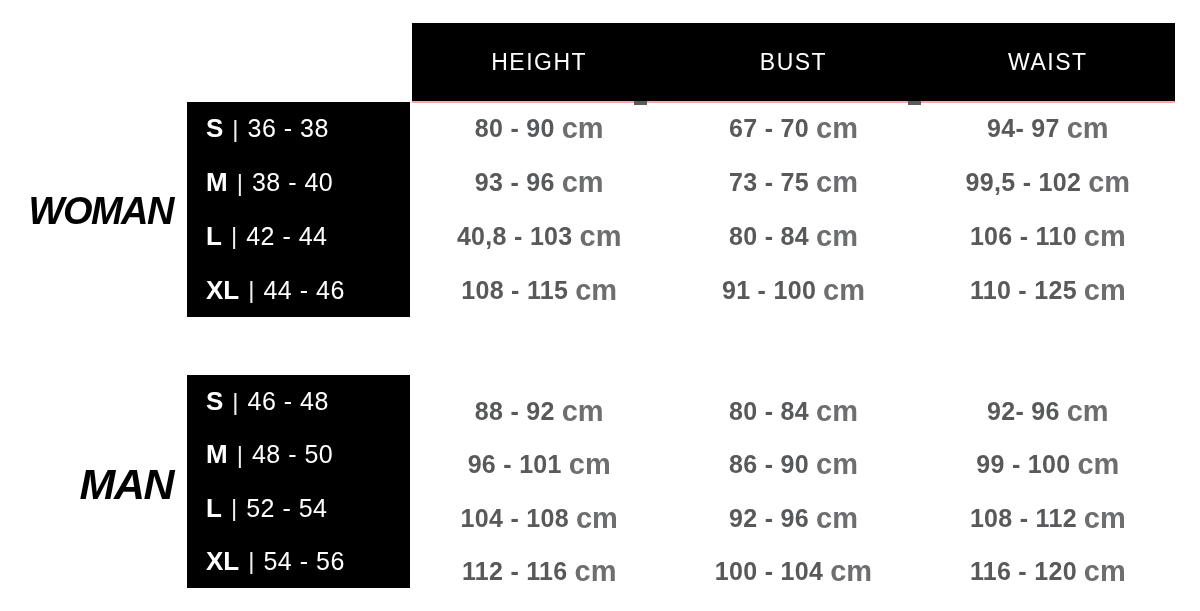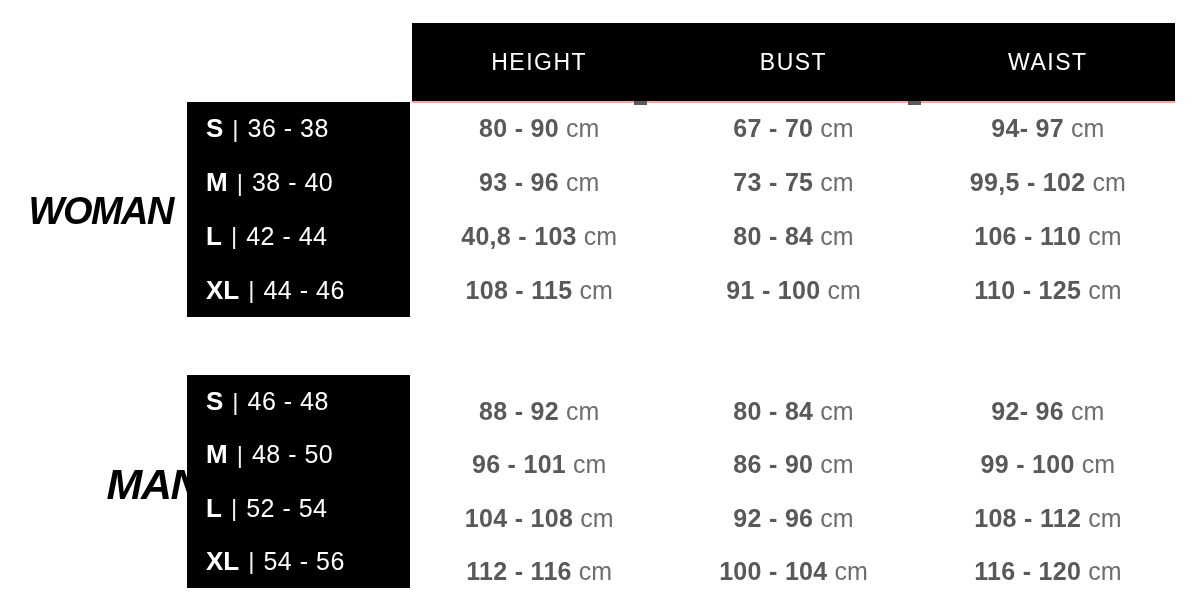--- a/index.html
+++ b/index.html
@@ -50,21 +50,21 @@
     justify-content: flex-end;
     align-items: center;
     font-style: italic;
     font-weight: 700;
     letter-spacing: -1.5px;
     color: #000000;
     white-space: nowrap;
     margin-top: 12px;
   }
   .label-woman { top: 178px; height: 42px; font-size: 38px; }
-  .label-man   { top: 450px; height: 44px; font-size: 43px; padding-left: 27px; }
+  .label-man   { top: 450px; height: 44px; font-size: 43px; }
 
   
   .size-block {
     position: absolute;
     left: 187px;
     width: 223px;
     background: #000000;
     display: flex;
     flex-direction: column;
     box-sizing: border-box;
@@ -93,21 +93,21 @@
   }
   .grid-woman { top: 102px; height: 215px; grid-template-rows: repeat(4, 1fr); }
   .grid-man   { top: 385px; height: 213px; grid-template-rows: repeat(4, 1fr); }
   .cell {
     display: flex;
     align-items: center;
     justify-content: center;
     white-space: nowrap;
   }
   .val  { font-size: 25px; font-weight: 700; color: #58595b; letter-spacing: 0.3px; }
-  .unit { font-size: 25px; font-weight: 400; color: #6d6e70; margin-left: 7px; }
+  .unit { font-size: 29px; font-weight: 700; color: #6d6e70; margin-left: 7px; }
 </style>
 </head>
 <body>
 
 <div class="page">
 
   <div class="header-bar">
     <div class="header-cell">HEIGHT</div>
     <div class="header-cell">BUST</div>
     <div class="header-cell">WAIST</div>

